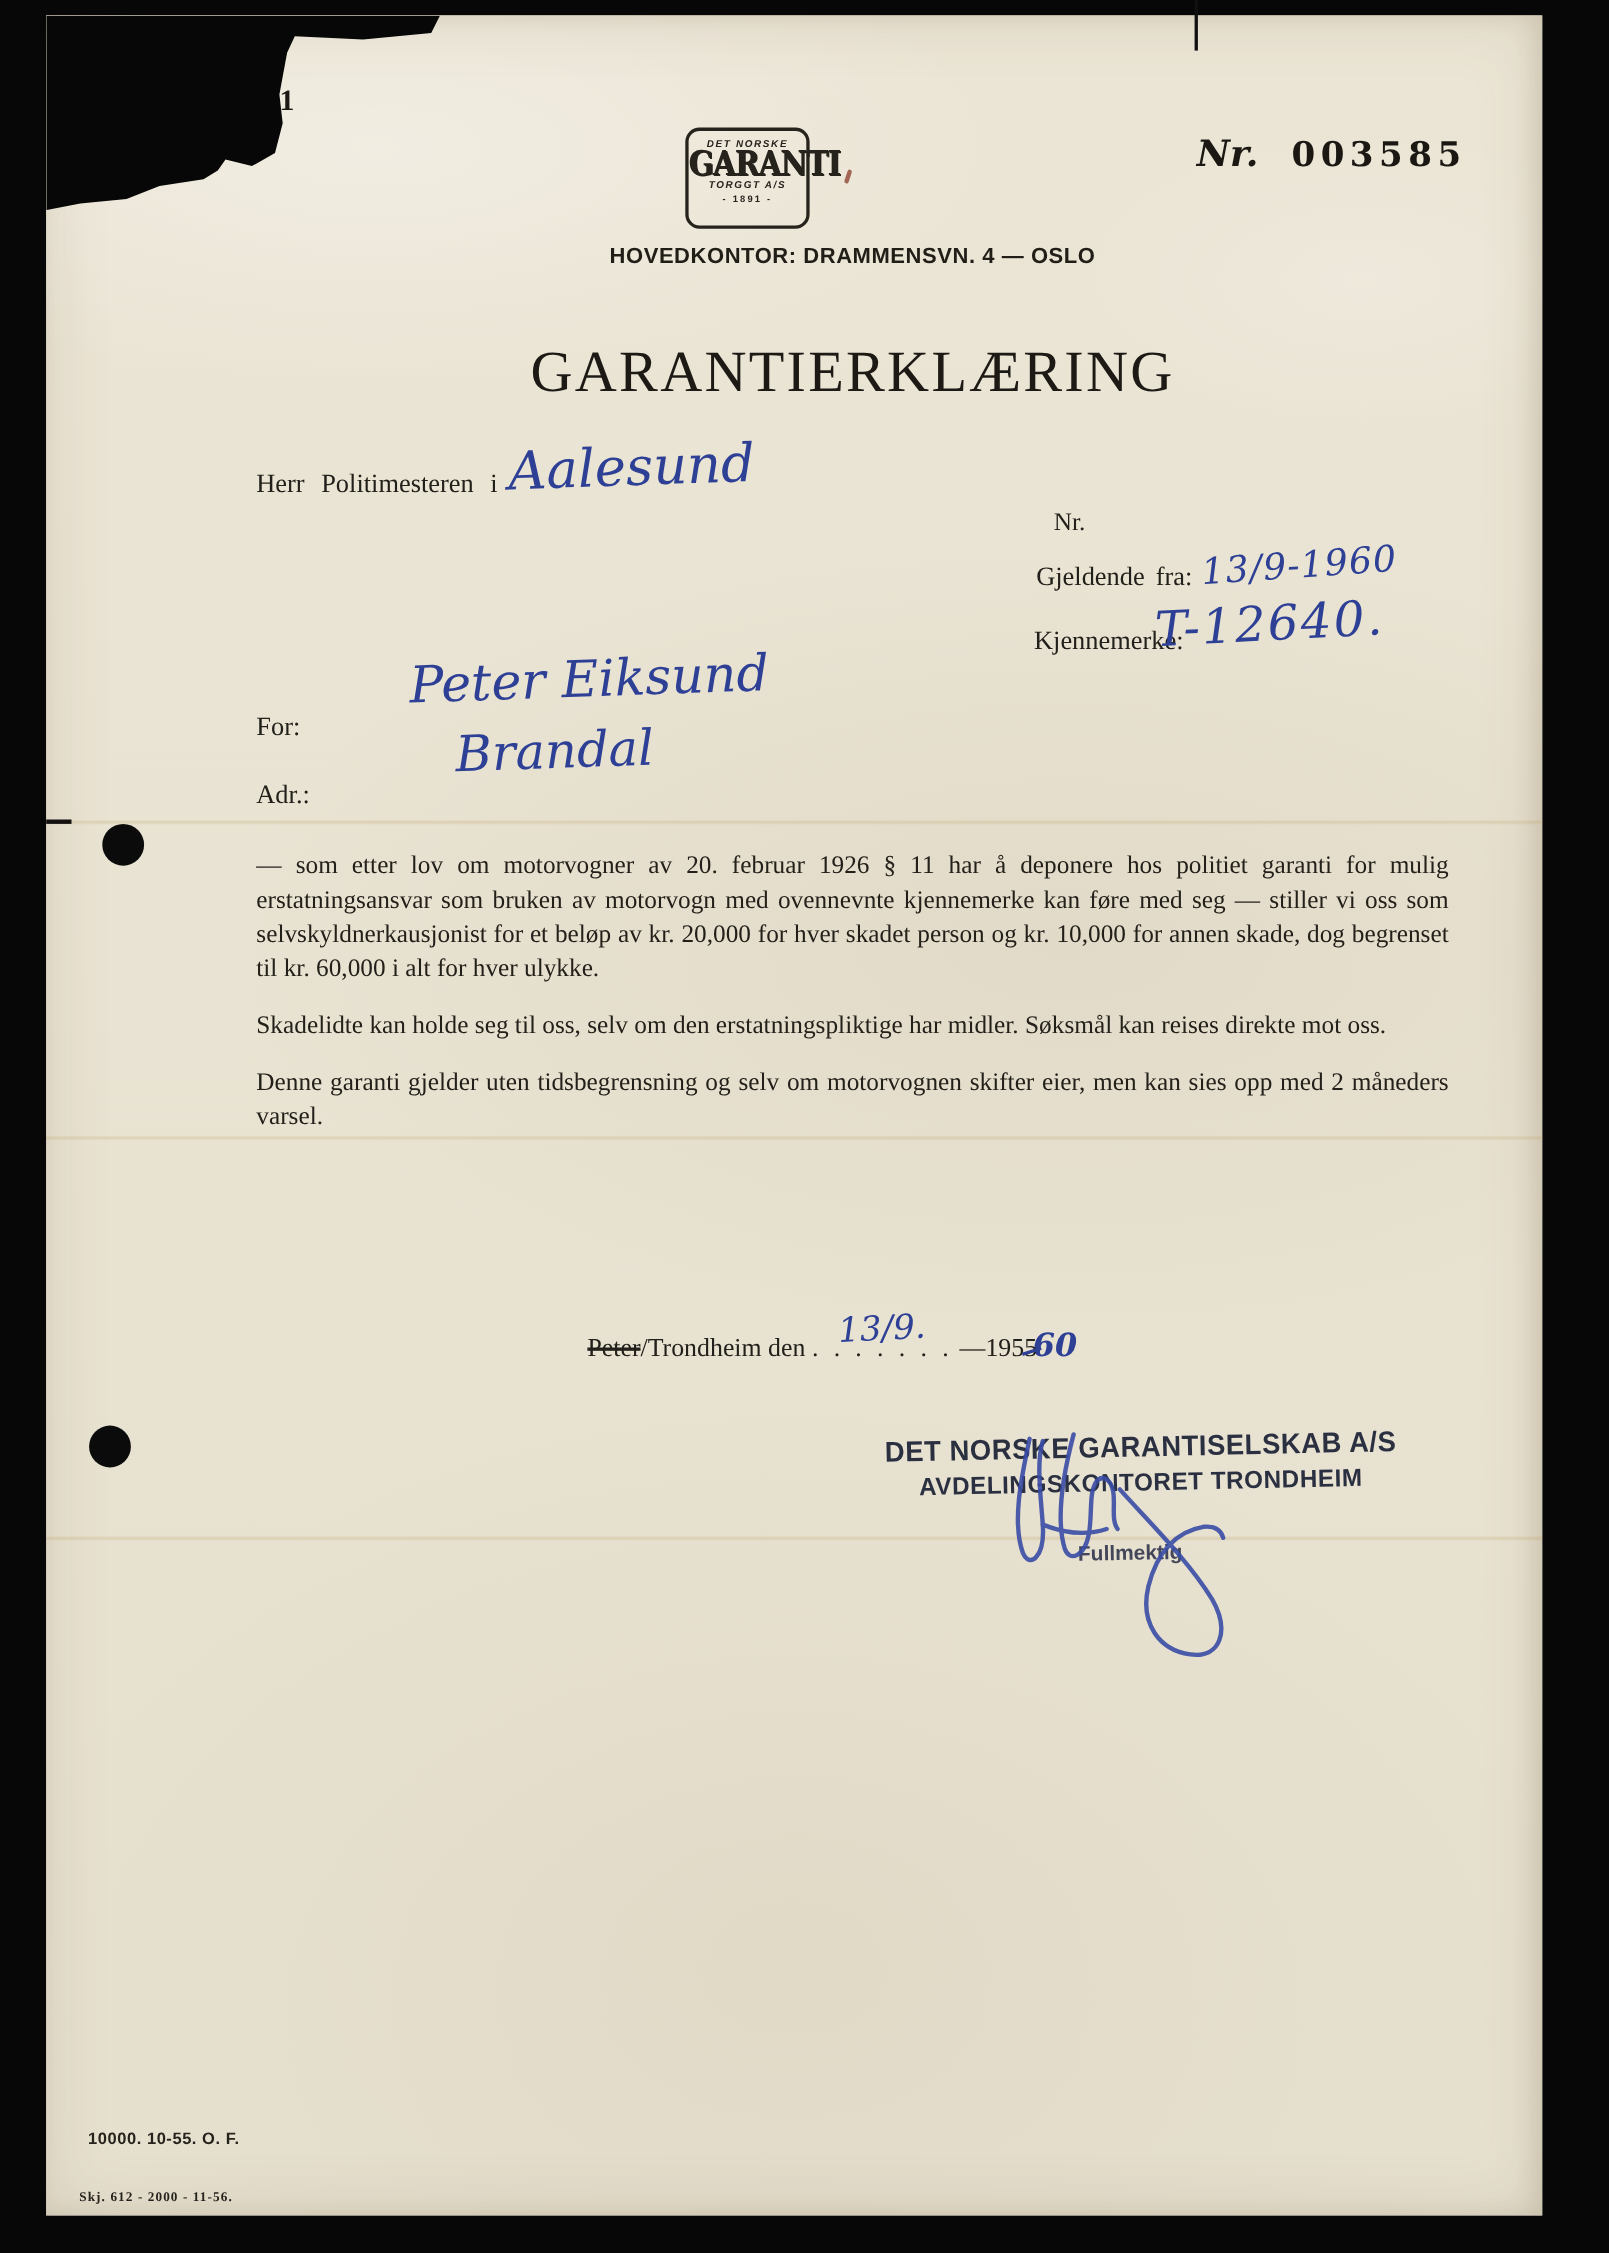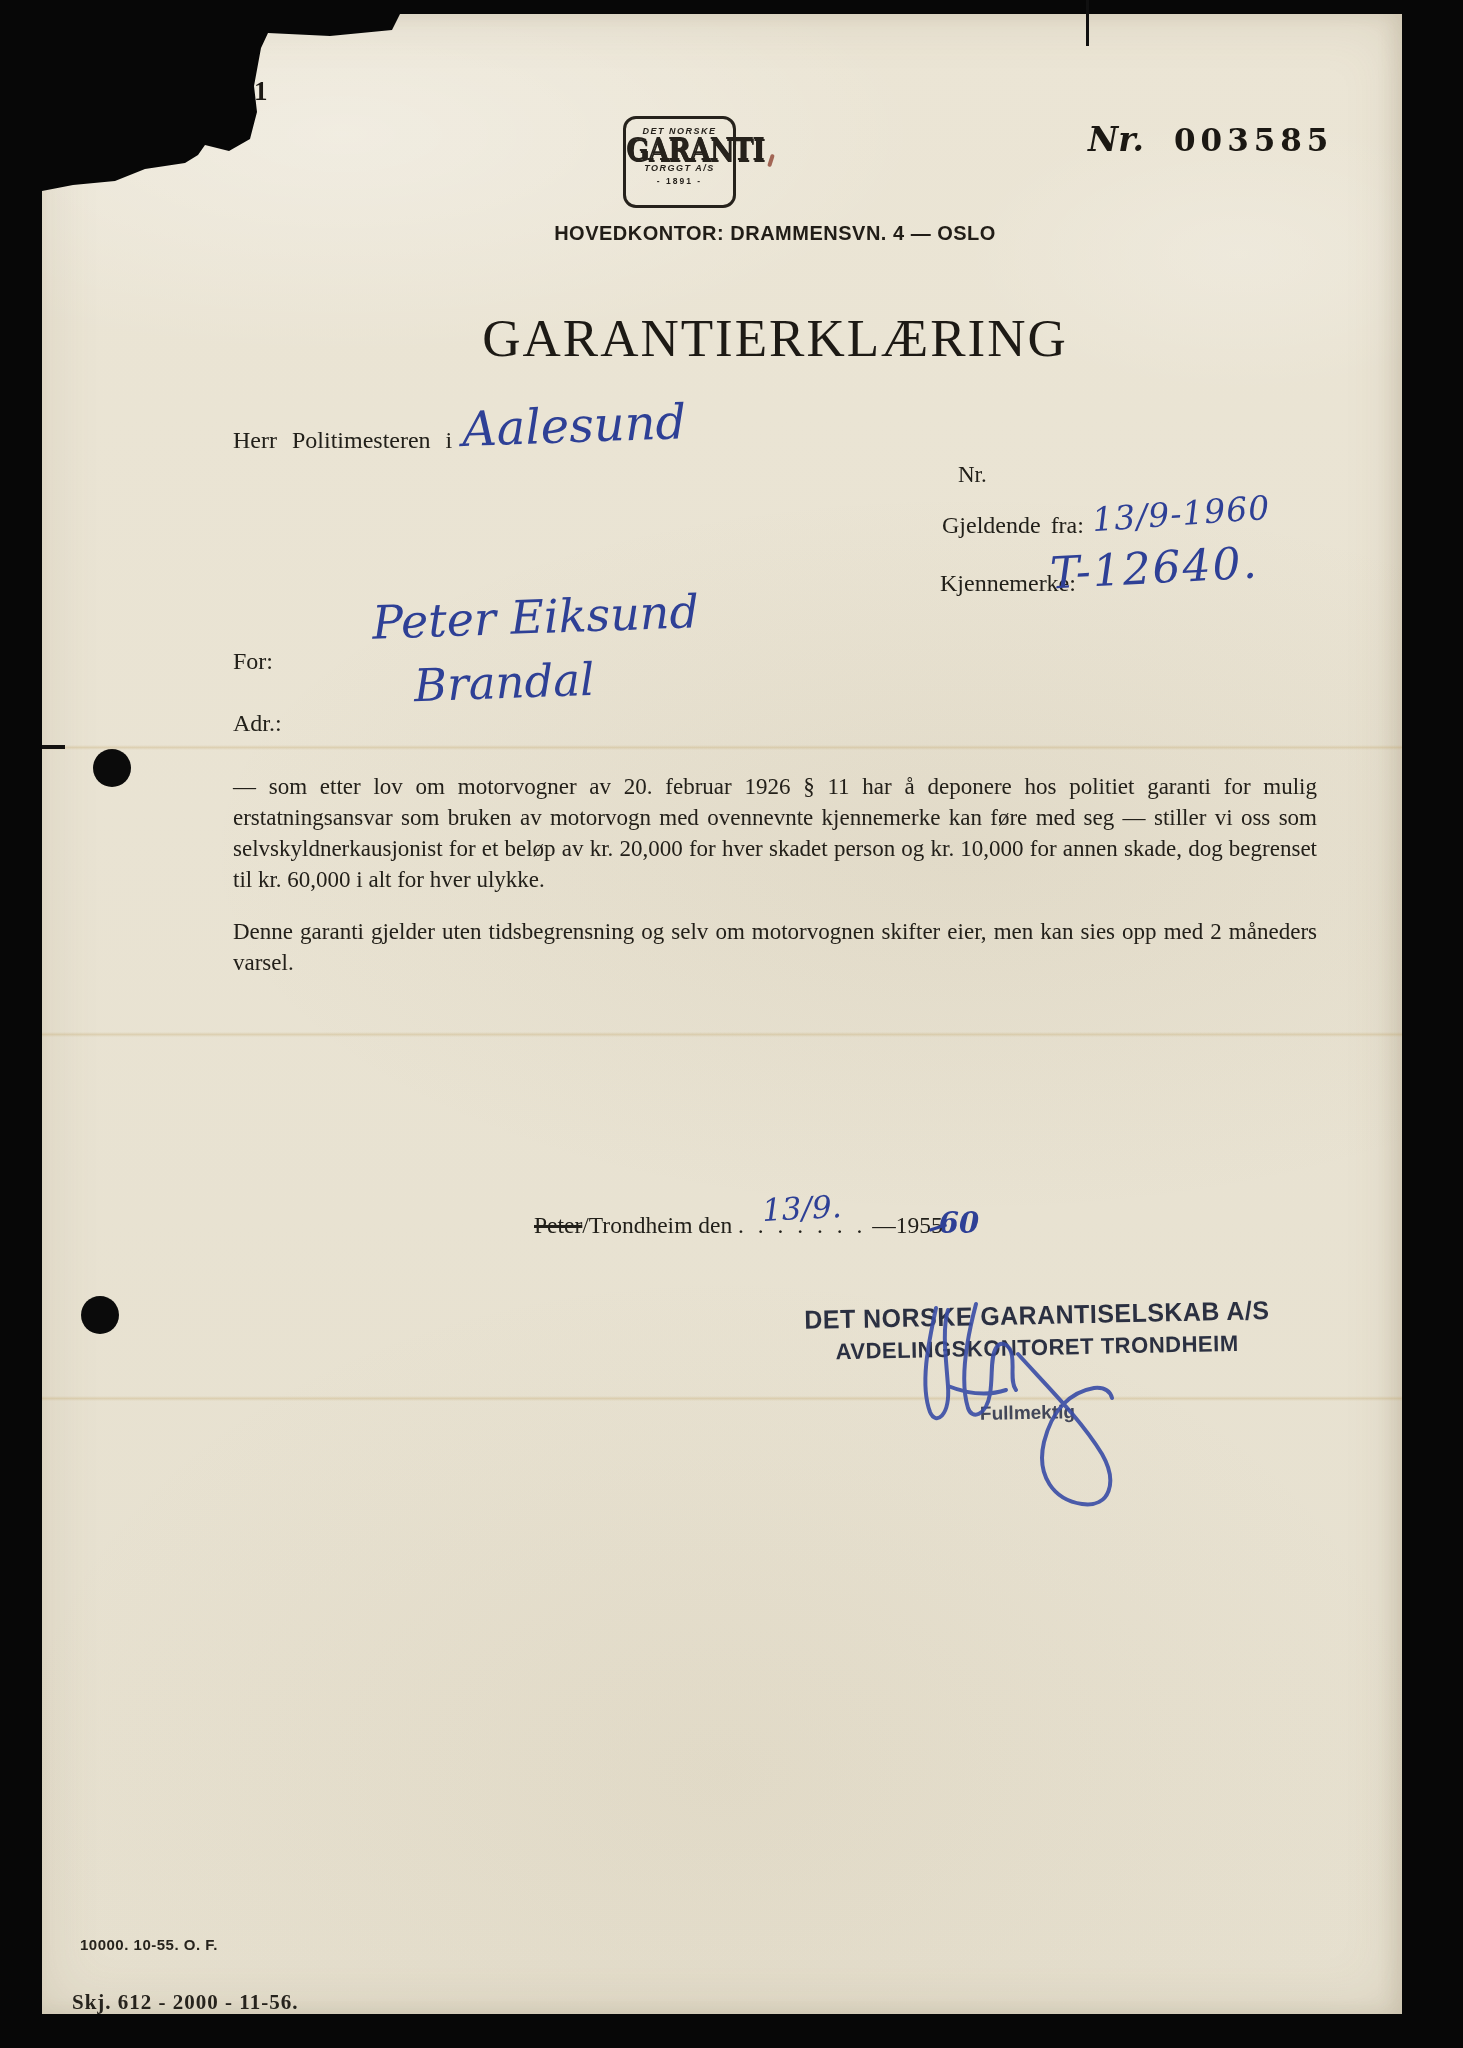--- a/index.html
+++ b/index.html
@@ -69,21 +69,21 @@
     color:#1d2337;font-family:"Liberation Sans",sans-serif;font-weight:bold;opacity:.93;}
   #stamp .s1{font-size:26px;letter-spacing:.5px;display:inline-block;transform:scaleX(.96);}
   #stamp .s2{font-size:22.5px;letter-spacing:.5px;display:inline-block;transform:scaleX(.98);margin-top:4px;}
   #fullmektig{left:938px;top:1388px;font-size:19px;font-family:"Liberation Sans",sans-serif;
     font-weight:bold;color:#272d45;opacity:.85;transform:rotate(-1deg);}
   #signature{left:816px;top:1276px;}
   
   #print-code1{left:38px;top:1922px;font-family:"Liberation Sans",sans-serif;font-weight:bold;
     font-size:15px;letter-spacing:.5px;color:#26231d;}
   #print-code2{left:30px;top:1976px;font-family:"Liberation Serif",serif;font-weight:bold;
-    font-size:21px;letter-spacing:1px;color:#26231d;}
+    font-size:12px;letter-spacing:1px;color:#26231d;}
   #page-num{left:212px;top:62px;font-size:27px;font-weight:bold;color:#1c1914;}
 </style>
 </head>
 <body>
 
 <div id="scan">
   <div id="paper">
 
     <div id="torn-corner"></div>
     <div class="hole" style="left:51px;top:735px;"></div>
@@ -122,20 +122,21 @@
     <div class="abs hand" style="left:1008px;top:528px;font-size:44px;transform:rotate(-3deg);letter-spacing:2px;">T-12640.</div>
 
     <div class="abs plabel" style="left:191px;top:634px;">For:</div>
     <div class="abs hand" style="left:330px;top:576px;font-size:46px;transform:rotate(-2deg);">Peter Eiksund</div>
 
     <div class="abs plabel" style="left:191px;top:696px;">Adr.:</div>
     <div class="abs hand" style="left:372px;top:642px;font-size:45px;transform:rotate(-2deg);">Brandal</div>
 
     <div id="body-text" class="abs">
       <p>— som etter lov om motorvogner av 20. februar 1926 § 11 har å deponere hos politiet garanti for mulig erstatningsansvar som bruken av motorvogn med ovennevnte kjennemerke kan føre med seg — stiller vi oss som selvskyldnerkausjonist for et beløp av kr. 20,000 for hver skadet person og kr. 10,000 for annen skade, dog begrenset til kr. 60,000 i alt for hver ulykke.</p>
+      <p>Skadelidte kan holde seg til oss, selv om den erstatningspliktige har midler. Søksmål kan reises direkte mot oss.</p>
       <p>Denne garanti gjelder uten tidsbegrensning og selv om motorvognen skifter eier, men kan sies opp med 2 måneders varsel.</p>
     </div>
 
     <div id="dateline" class="abs">
       <s>Peter</s><span>/Trondheim den</span>
       <span class="dots">. . . . . . .</span>
       <span class="hand hand-day">13/9.</span>
       <span>—195</span><span class="struck5">5</span><span class="hand hand-year">60</span>
     </div>
 

